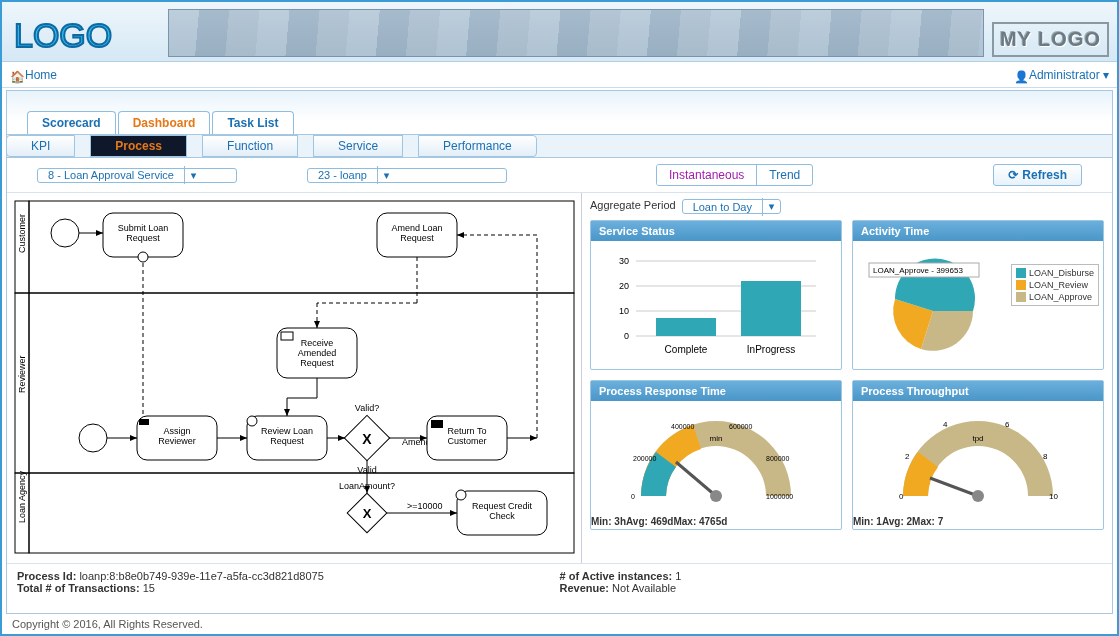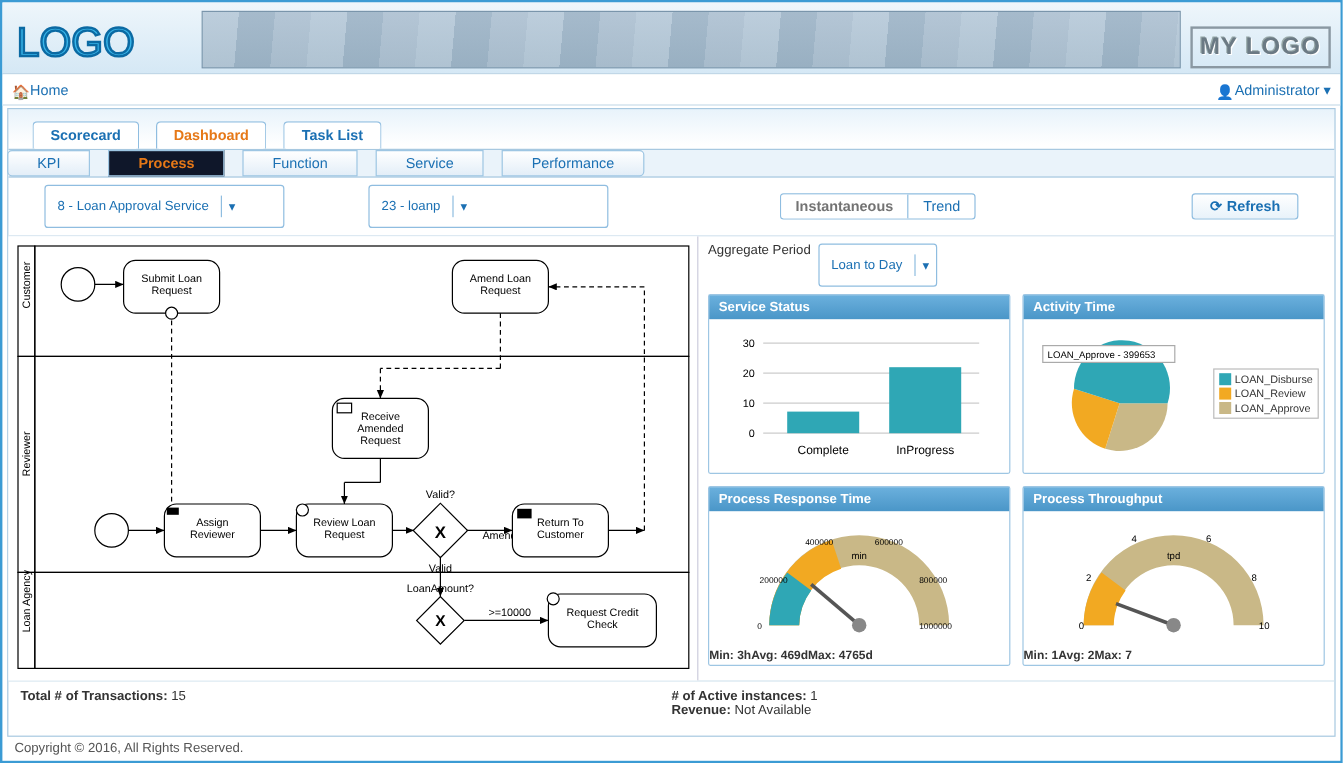--- a/index.html
+++ b/index.html
@@ -7,50 +7,50 @@
 .outer{border:2px solid #3b9bd4;width:1119px;height:636px;position:relative;overflow:hidden}
 .banner{height:60px;background:linear-gradient(#eef6fb,#d5e8f5);display:flex;align-items:flex-end;padding:4px 8px;border-bottom:1px solid #b4cfe2}
 .banner-mid{flex:1;height:48px;margin:0 8px;background:linear-gradient(#b0c4d6,#8fa9bd);border:1px solid #7a95ab;position:relative;overflow:hidden}
 .banner-mid::before{content:"";position:absolute;inset:0;background:repeating-linear-gradient(95deg,#c5d4e0 0 30px,#9fb4c5 30px 60px,#b7c7d5 60px 90px);opacity:.6}
 .logo-left svg{display:block}
 .logo-right{font:bold 20px Impact,sans-serif;color:#6b7a84;letter-spacing:1px;text-shadow:1px 1px 0 #fff,-1px -1px 0 #9aa;padding:4px 6px;border:2px solid #8a98a2}
 .topbar{height:26px;background:#fff;border-bottom:1px solid #c9dce9;display:flex;align-items:center;padding:0 8px;justify-content:space-between}
 .topbar a{color:#1b70b3;text-decoration:none;font-size:12px}
 .ico{display:inline-block;width:12px;height:12px;vertical-align:-2px;margin-right:3px}
 .content{position:absolute;top:88px;left:4px;right:4px;bottom:20px;border:1px solid #a7c8e0;background:linear-gradient(#e8f3fb,#fff 30px)}
-.maintabs{display:flex;gap:14px;padding:10px 20px 0}
+.maintabs{display:flex;gap:2px;padding:20px 20px 0}
 .mtab{background:#fff;border:1px solid #8fbde0;border-bottom:none;border-radius:4px 4px 0 0;padding:4px 14px;color:#1b70b3;font-weight:bold;font-size:12px;cursor:pointer}
 .mtab.active{color:#e67817}
 .subtabs{display:flex;justify-content:flex-start;gap:16px;padding:0 0;border-top:1px solid #a7c8e0;border-bottom:1px solid #a7c8e0;background:#eaf3fa}
 .stab{border:1px solid #9ec6e3;background:linear-gradient(#fff,#e3eef8);padding:3px 24px;color:#1b70b3;font-size:12px;cursor:pointer;margin-left:-1px}
 .stab:first-child{border-radius:4px 0 0 4px}
 .stab:last-child{border-radius:0 4px 4px 0}
 .stab.active{color:#e67817;font-weight:bold;background:#0f172a}
 .filterrow{display:flex;align-items:center;padding:6px 30px;gap:30px;border-bottom:1px solid #d5e4ef}
-.dd{display:inline-flex;align-items:center;border:1px solid #8fbde0;background:#fff;border-radius:3px;height:36px;font-size:11px;color:#1b70b3}
+.dd{display:inline-flex;align-items:center;border:1px solid #8fbde0;background:#fff;border-radius:3px;height:15px;font-size:11px;color:#1b70b3}
 .dd .ddtxt{padding:0 10px}
 .dd .ddarr{width:18px;height:18px;border-left:1px solid #8fbde0;display:flex;align-items:center;justify-content:center;color:#1b70b3}
 .seg{display:inline-flex;border:1px solid #8fbde0;border-radius:3px;overflow:hidden}
 .seg span{padding:3px 12px;color:#1b70b3;font-size:12px;cursor:pointer}
-.seg span.active{color:#737373;font-weight:bold;background:#fff}
+.seg span.active{color:#a21caf;font-weight:normal;background:#fff}
 .seg span+span{border-left:1px solid #8fbde0}
 .btn{display:inline-flex;align-items:center;gap:4px;border:1px solid #8fbde0;background:linear-gradient(#fff,#e8f2fa);border-radius:3px;padding:3px 14px;color:#1b70b3;font-weight:bold;font-size:12px;cursor:pointer}
 .mainrow{display:flex;height:370px}
 .bpmn{flex:0 0 575px;border-right:1px solid #ccd;position:relative;overflow:hidden;background:#fff}
 .bpmn svg{display:block}
 .rightpane{flex:1;padding:4px 8px;overflow:hidden}
 .aggrow{display:flex;align-items:flex-start;gap:6px;padding:2px 0 6px;font-size:11px}
 .cards{display:grid;grid-template-columns:1fr 1fr;gap:10px}
 .card{border:1px solid #9ec6e3;border-radius:2px;background:#fff}
 .card h4{background:linear-gradient(#6bb0dd,#4a96c8);color:#fff;font-size:11px;font-weight:bold;padding:4px 8px}
 .card .cb{height:128px;position:relative}
 .statsrow{display:flex;border-top:1px solid #d5e4ef;padding:6px 10px;font-size:11px}
 .statsrow .col{flex:1}
 .footer{position:absolute;left:4px;right:4px;bottom:2px;font-size:11px;color:#555;padding:2px 6px}
-.legend{position:absolute;right:4px;top:41px;border:1px solid #bbb;background:#fff;font-size:9px;padding:2px}
+.legend{position:absolute;right:4px;top:23px;border:1px solid #bbb;background:#fff;font-size:9px;padding:2px}
 .legend div{display:flex;align-items:center;gap:3px;padding:1px 2px}
 .legend .sw{width:10px;height:10px}
 .gaugestats{position:absolute;bottom:2px;left:0;right:0;display:flex;justify-content:flex-start;font-size:10px}
 </style>
 </head>
 <body>
 
 <div class="outer">
 
   <div class="banner">
@@ -310,20 +310,21 @@
                 <b>Max: 7</b>
               </div>
             </div>
           </div>
         </div>
       </div>
     </div>
 
     <div class="statsrow">
       <div class="col">
+        <div><b>Process Id:</b> <span>loanp:8:b8e0b749-939e-11e7-a5fa-cc3d821d8075</span></div>
         <div><b>Total # of Transactions:</b> <span>15</span></div>
       </div>
       <div class="col">
         <div><b># of Active instances:</b> <span>1</span></div>
         <div><b>Revenue:</b> <span>Not Available</span></div>
       </div>
     </div>
   </div>
 
   <div class="footer">Copyright © 2016, All Rights Reserved.</div>

